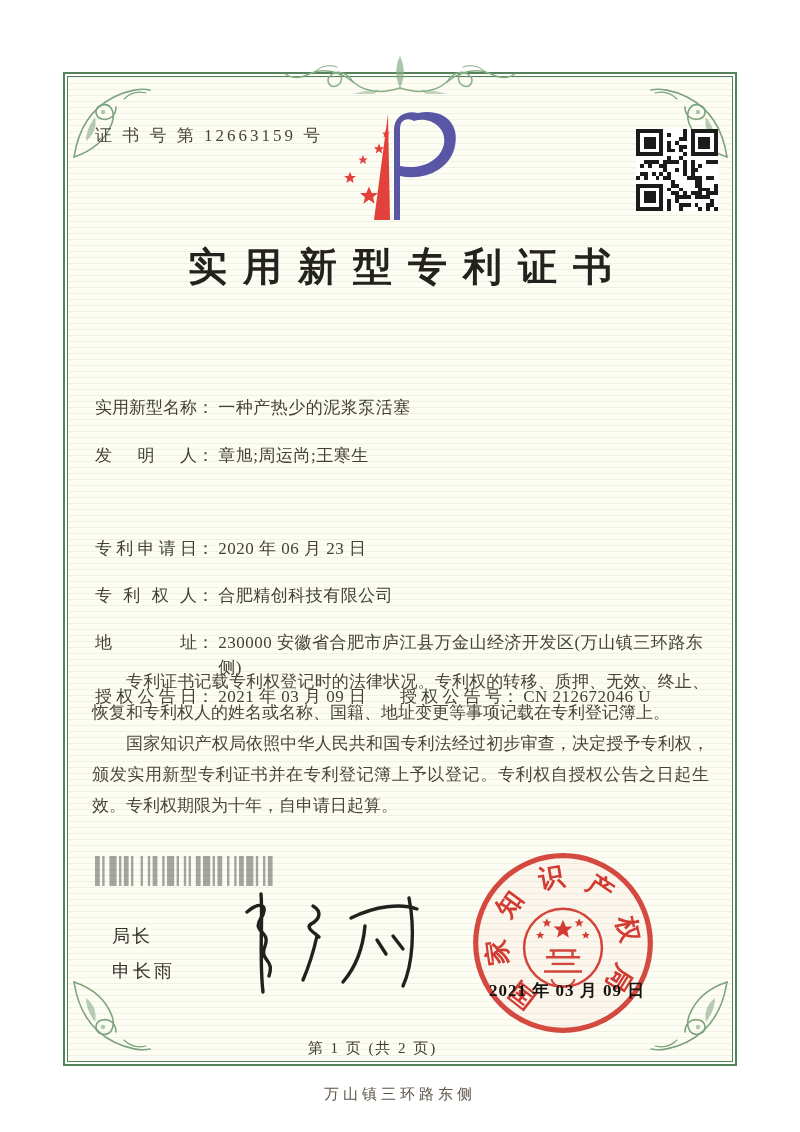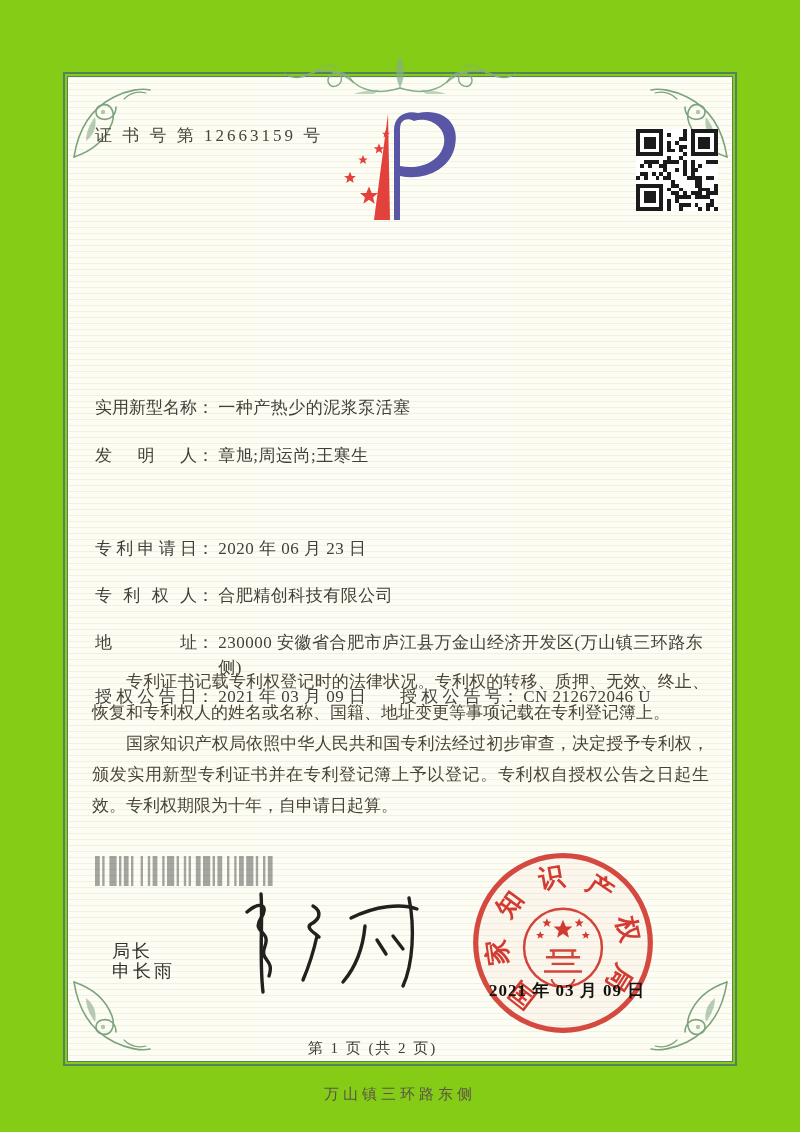--- a/index.html
+++ b/index.html
@@ -1,18 +1,18 @@
 <!DOCTYPE html>
 <html style="--green: #55815b;"><head>
 <meta charset="utf-8">
 <style>
   html,body{margin:0;padding:0;background:#eceae4;}
   .page{
     position:relative;width:800px;height:1132px;margin:0 auto;
-    background:#84cc16;overflow:hidden;
+    background:#ffffff;overflow:hidden;
     font-family:"Liberation Serif","DejaVu Serif",serif;
     color:#3d3a33;
   }
   .frame{
     position:absolute;left:63px;top:72px;width:674px;height:994px;
     border:2px solid var(--green,#55815b);box-sizing:border-box;
   }
   .frame-inner{
     position:absolute;inset:2px;border:1px solid var(--green,#55815b);
     background-color:#fdfdf4;
@@ -31,21 +31,21 @@
   .field-colon{display:inline-block;vertical-align:top;}
   .field-value{display:inline-block;vertical-align:top;letter-spacing:.5px;}
   .field-value.wrap{width:498px;}
   .dual-right{position:absolute;left:305px;top:0;white-space:nowrap;}
   .body-text{
     position:absolute;left:92px;top:666px;width:617px;
     font-size:17px;line-height:31px;text-align:justify;color:#4b433a;
   }
   .body-text p{margin:0;text-indent:2em;}
   .barcode{position:absolute;left:95px;top:856px;width:238px;height:30px;opacity:.5;}
-  .signer-title{position:absolute;left:112px;top:924px;font-size:18px;letter-spacing:2px;color:#35322b;margin-top:15px;}
+  .signer-title{position:absolute;left:112px;top:924px;font-size:18px;letter-spacing:2px;color:#35322b;}
   .signer-name{position:absolute;left:112px;top:959px;font-size:18px;letter-spacing:3px;color:#35322b;}
   .signature{position:absolute;left:225px;top:886px;width:195px;height:112px;}
   .seal{position:absolute;left:470px;top:850px;width:186px;height:186px;}
   .seal-date{position:absolute;left:489px;top:979px;font-size:17px;font-weight:600;letter-spacing:1px;color:#15130f;white-space:nowrap;}
   .page-num{position:absolute;left:0;top:1039px;width:745px;text-align:center;font-size:15px;letter-spacing:2px;color:#413d34;}
   .back-note{position:absolute;left:0;top:1085px;width:800px;text-align:center;font-size:15px;letter-spacing:4px;color:#5c5447;}
   .logo{position:absolute;left:336px;top:108px;width:130px;height:118px;}
   .qr{position:absolute;left:636px;top:129px;width:82px;height:82px;}
   .corner{position:absolute;width:84px;height:84px;color:#7da37c;}
   .corner.tl{left:68px;top:77px;}
@@ -230,20 +230,21 @@
         <rect x="2" y="2" width="3" height="3" fill="#1b1b1b"></rect>
         <rect x="14" y="0" width="7" height="7" fill="#1b1b1b"></rect>
         <rect x="15" y="1" width="5" height="5" fill="#ffffff"></rect>
         <rect x="16" y="2" width="3" height="3" fill="#1b1b1b"></rect>
         <rect x="0" y="14" width="7" height="7" fill="#1b1b1b"></rect>
         <rect x="1" y="15" width="5" height="5" fill="#ffffff"></rect>
         <rect x="2" y="16" width="3" height="3" fill="#1b1b1b"></rect>
       </svg>
     </div>
 
+  <div class="title">实用新型专利证书</div>
 
   <div class="field-row" style="top:348px">
     <span class="field-label">实用新型名称</span><span class="field-colon">：</span>
     <span class="field-value">一种产热少的泥浆泵活塞</span>
   </div>
   <div class="field-row" style="top:396px">
     <span class="field-label">发明人</span><span class="field-colon">：</span>
     <span class="field-value">章旭;周运尚;王寒生</span>
   </div>
   <div class="field-row" style="top:489px">

